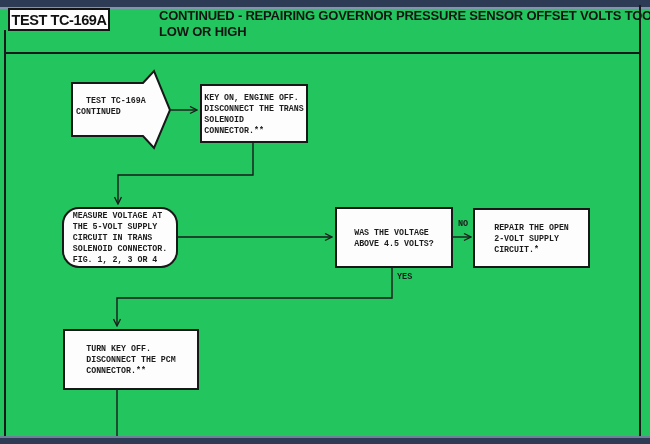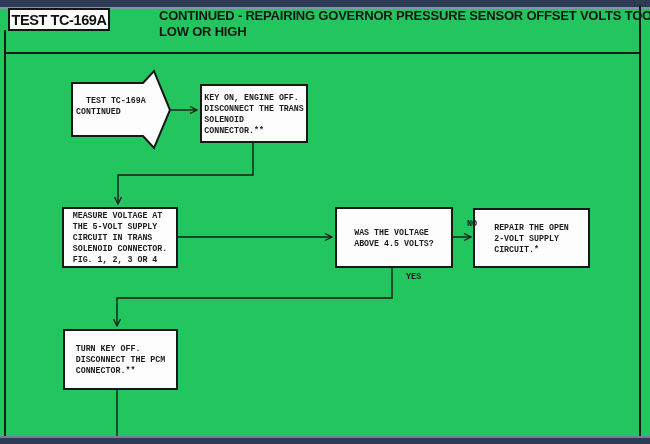--- a/index.html
+++ b/index.html
@@ -57,39 +57,39 @@
   
   .fbox {
     position: absolute; box-sizing: border-box;
     background: #fdfdfd; border: 2px solid #181818;
     display: flex; align-items: center; justify-content: center;
     font-family: "Liberation Mono", "DejaVu Sans Mono", monospace;
     font-size: 8.3px; line-height: 11px; font-weight: 600;
     color: #1c1c1c; white-space: pre-line;
   }
   .box-key-on   { left: 200px; top: 84px;  width: 108px; height: 59px; }
-  .box-measure  { left: 62px;  top: 207px; width: 116px; height: 61px; }
+  .box-measure  { left: 62px;  top: 207px; width: 116px; height: 61px; border-radius: 17px; }
   .box-was      { left: 335px; top: 207px; width: 118px; height: 61px; }
   .box-repair   { left: 473px; top: 208px; width: 117px; height: 60px; }
-  .box-turn-key { left: 63px;  top: 329px; width: 115px; height: 61px; }
+  .box-turn-key { left: 63px;  top: 329px; width: 136px; height: 61px; }
 
   
   .start-text {
     position: absolute; left: 76px; top: 95px; width: 96px;
     font-family: "Liberation Mono", "DejaVu Sans Mono", monospace;
     font-size: 8.3px; line-height: 11px; font-weight: 600;
     color: #1c1c1c; white-space: pre-line; text-align: left;
     text-indent: 10px;
   }
 
   
   .branch-label {
     position: absolute;
     font-family: "Liberation Mono", "DejaVu Sans Mono", monospace;
-    font-size: 8.5px; font-weight: 600; color: #1c1c1c; padding-left: 9px;
+    font-size: 8.5px; font-weight: 600; color: #1c1c1c;
   }
   .label-no  { left: 454px; top: 219px; width: 18px; text-align: center; }
   .label-yes { left: 397px; top: 272px; }
 </style>
 </head>
 <body>
 
 <div class="screen">
 
   <div class="top-bar"></div>

